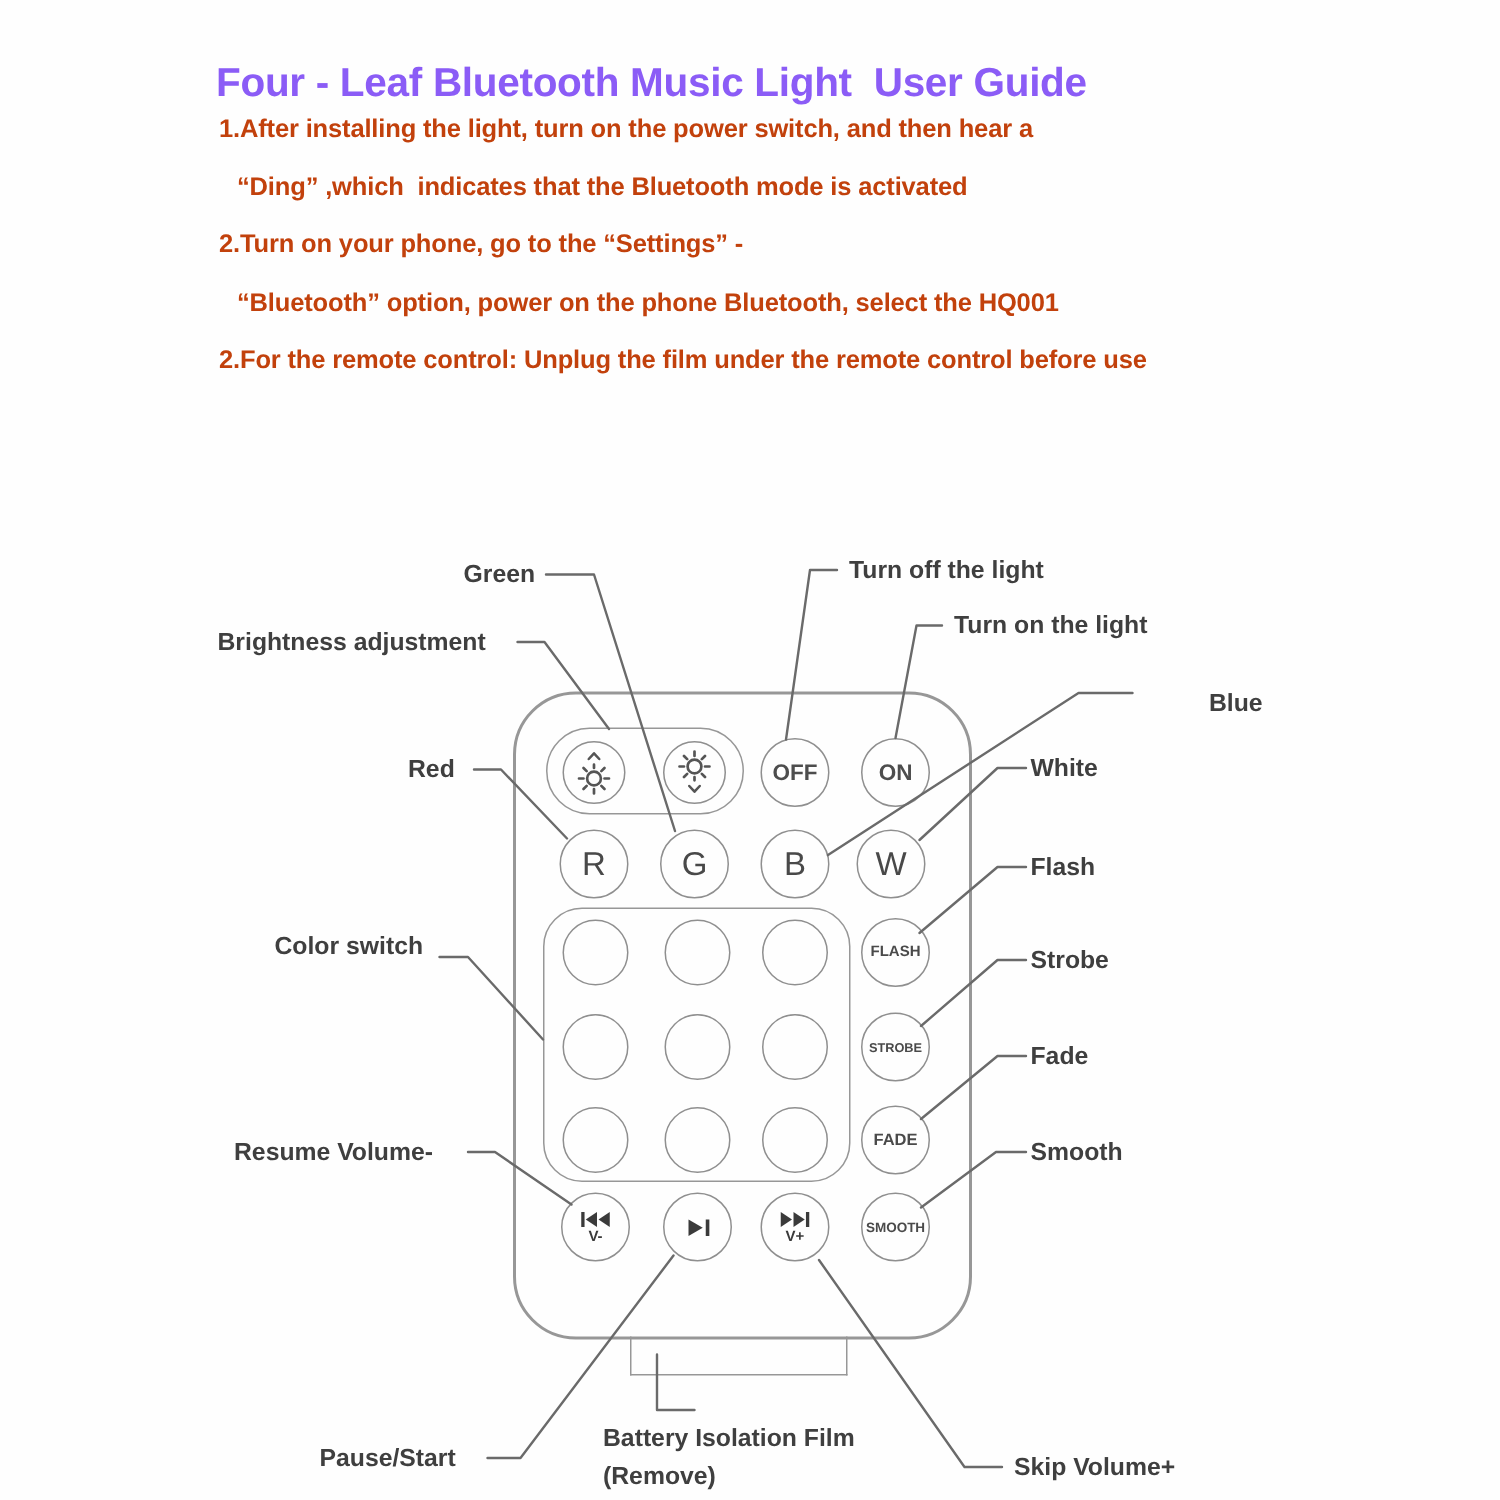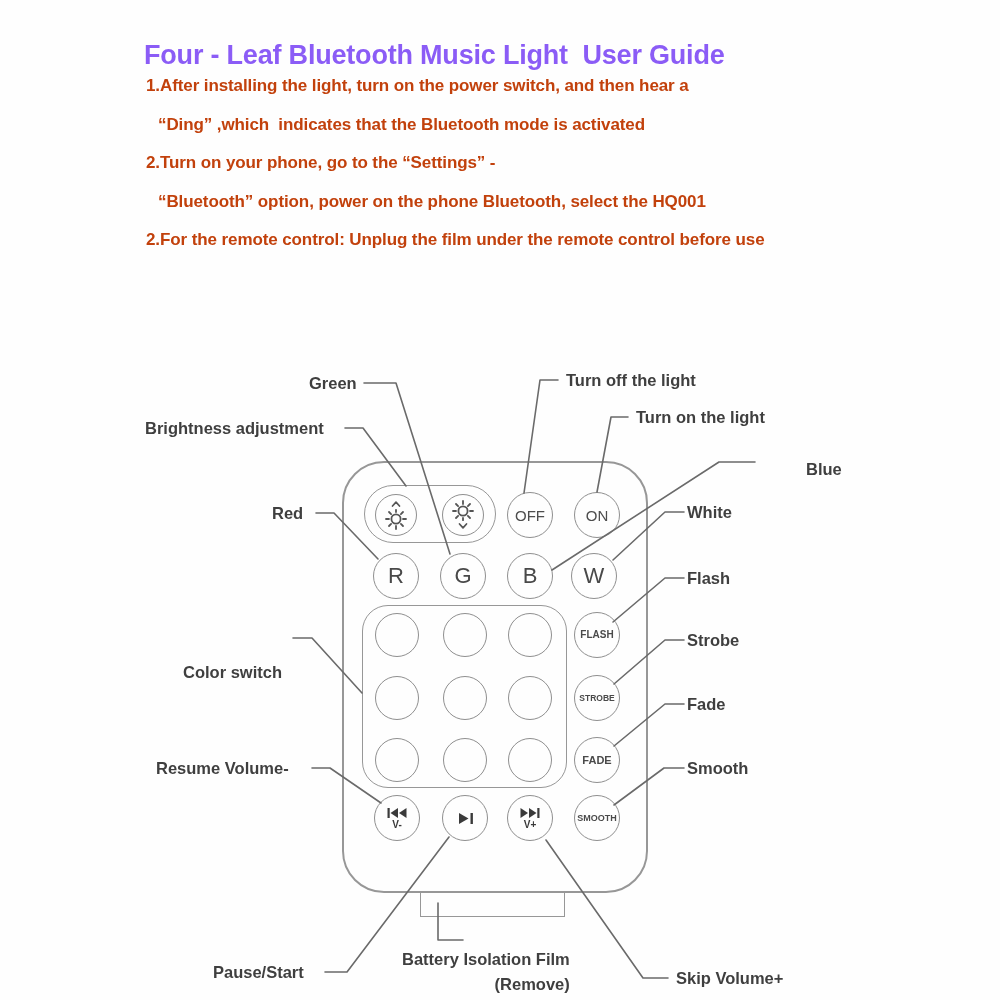--- a/index.html
+++ b/index.html
@@ -28,21 +28,21 @@
   .panel{
     position:absolute;border:1.7px solid #979797;box-sizing:border-box;background:transparent;
   }
   .btn{
     position:absolute;border:1.8px solid #8f8f8f;border-radius:50%;box-sizing:border-box;
     display:flex;flex-direction:column;align-items:center;justify-content:center;
     color:#4d4d4d;background:transparent;text-align:center;
   }
   .btn .lbl{line-height:1;}
   .btn .sub{font-size:10px;font-weight:700;color:#3a3a3a;line-height:1;margin-top:1px;}
-  .power-lbl{font-size:15px;font-weight:400;}
+  .power-lbl{font-size:15px;font-weight:700;}
   .rgbw-lbl{font-size:22px;font-weight:400;color:#494949;}
   .mode-lbl{font-weight:700;color:#4a4a4a;letter-spacing:0;}
   .leaders{position:absolute;left:0;top:0;pointer-events:none;}
   .leaders path{fill:none;stroke:#6a6a6a;stroke-width:1.6;stroke-linejoin:round;stroke-linecap:round;}
   .icon-svg{display:block;}
   .battery-tab{
     position:absolute;left:420px;top:891px;width:145px;height:26px;box-sizing:border-box;
     border-left:1.8px solid #979797;border-right:1.8px solid #979797;border-bottom:1.8px solid #979797;
   }
 </style>
@@ -169,30 +169,30 @@
     <path d="M684 640 L665 640 L614 684"></path>
     <path d="M684 704 L665 704 L614 746"></path>
     <path d="M684 768 L664 768 L614 805"></path>
     <path d="M668 978 L643 978 L546 840"></path>
     <path d="M438 903 L438 940 L463 940"></path>
   </svg>
 
   <div class="callout" style="left:309px;top:372px;">Green</div>
   <div class="callout" style="left:145px;top:417px;">Brightness adjustment</div>
   <div class="callout" style="left:272px;top:502px;">Red</div>
-  <div class="callout" style="left:183px;top:661px;">Color switch</div>
+  <div class="callout" style="left:183px;top:620px;">Color switch</div>
   <div class="callout" style="left:156px;top:757px;">Resume Volume-</div>
   <div class="callout" style="left:213px;top:961px;">Pause/Start</div>
   <div class="callout" style="left:566px;top:369px;">Turn off the light</div>
   <div class="callout" style="left:636px;top:406px;">Turn on the light</div>
   <div class="callout" style="left:758px;top:458px;margin-left:48px;">Blue</div>
   <div class="callout" style="left:687px;top:501px;">White</div>
   <div class="callout" style="left:687px;top:567px;">Flash</div>
   <div class="callout" style="left:687px;top:629px;">Strobe</div>
   <div class="callout" style="left:687px;top:693px;">Fade</div>
   <div class="callout" style="left:687px;top:757px;">Smooth</div>
   <div class="callout" style="left:676px;top:967px;">Skip Volume+</div>
   <div class="callout" style="left:402px;top:948px;">
     <div>Battery Isolation Film</div>
-    <div style="line-height:29px;text-align:right;">(Remove)</div>
+    <div style="line-height:29px;">(Remove)</div>
   </div>
 
 </div>
 
 </body></html>

